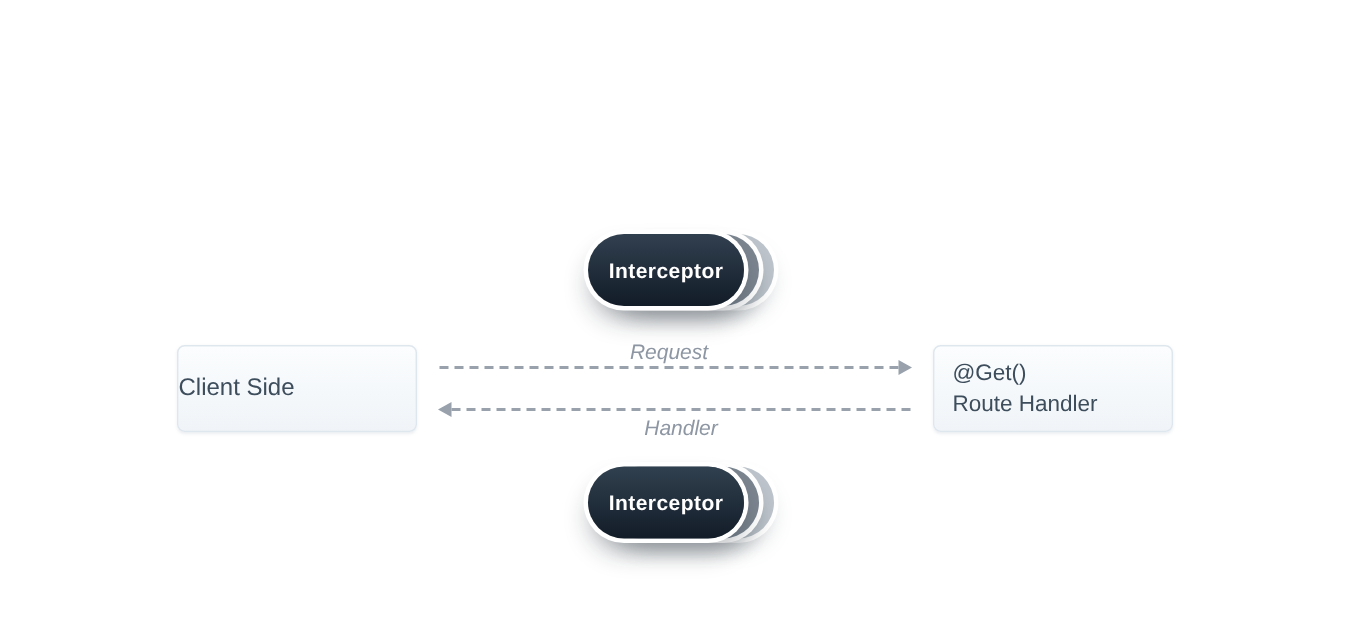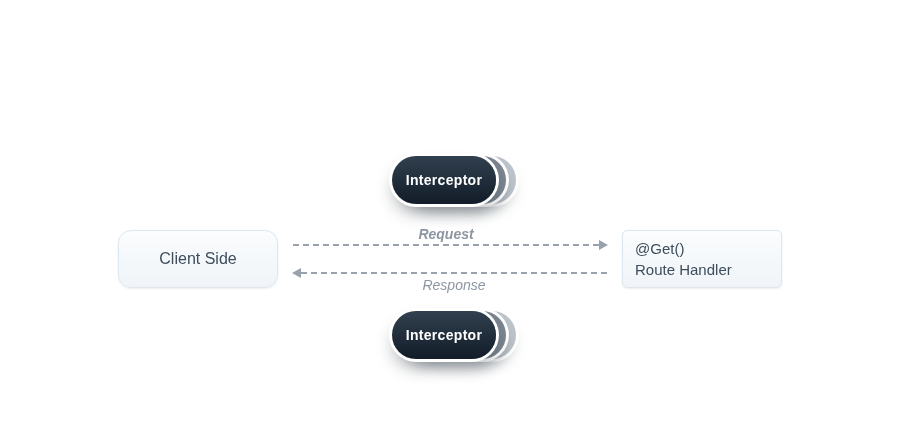--- a/index.html
+++ b/index.html
@@ -22,22 +22,22 @@
     height: 58px;
     box-sizing: border-box;
     border: 1px solid var(--box-border, #dfe7ee);
     border-radius: 5px;
     background: linear-gradient(180deg, #fbfdfe 0%, #f0f4f8 100%);
     box-shadow: 0 1px 2px rgba(120,140,160,0.15);
     color: var(--box-text, #3d4d5c);
   }
   .client-box {
     left: 118px; top: 184px;
-    display: flex; align-items: center; justify-content: center;
-    font-size: 16px; font-weight: 500; border-radius: 13px;
+    display: flex; align-items: center; justify-content: flex-start;
+    font-size: 16px; font-weight: 500;
   }
   .handler-box {
     left: 622px; top: 184px;
     display: flex; flex-direction: column; justify-content: center;
     padding-left: 12px;
     font-size: 15px; line-height: 21px; font-weight: 500;
   }
 
   
   .arrow {
@@ -57,21 +57,21 @@
   .head-left  { left: -9px;  border-right: 9px solid var(--arrow, #98a1ac); }
 
   .arrow-label {
     position: absolute;
     width: 306px;
     text-align: center;
     font-style: italic;
     font-size: 14px;
     color: var(--label-text, #8d96a2);
   }
-  .request-label  { left: 293px; top: 180px; font-weight: bold; }
+  .request-label  { left: 293px; top: 180px; }
   .response-label { left: 301px; top: 231px; }
 
   
   .pill-group { position: absolute; width: 124px; height: 48px; }
   .pill-top    { left: 392px; top: 110px; }
   .pill-bottom { left: 392px; top: 265px; }
 
   .pill, .echo {
     position: absolute; top: 0;
     width: 104px; height: 48px;
@@ -119,21 +119,21 @@
   </div>
 
   <div class="arrow-label request-label">Request</div>
   <div class="arrow request-arrow">
     <span class="head head-right"></span>
   </div>
 
   <div class="arrow response-arrow">
     <span class="head head-left"></span>
   </div>
-  <div class="arrow-label response-label">Response</div>
+  <div class="arrow-label response-label">Handler</div>
 
   <div class="pill-group pill-bottom">
     <span class="echo echo2"></span>
     <span class="echo echo1"></span>
     <span class="pill">
       <span>Interceptor</span>
     </span>
   </div>
 
 </div>

